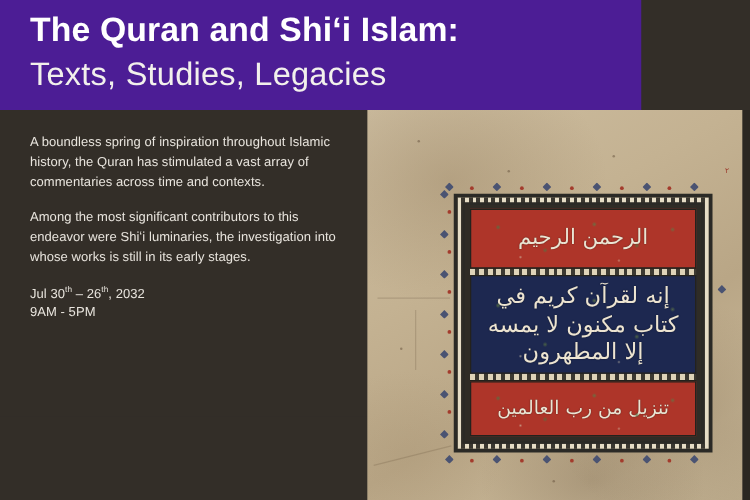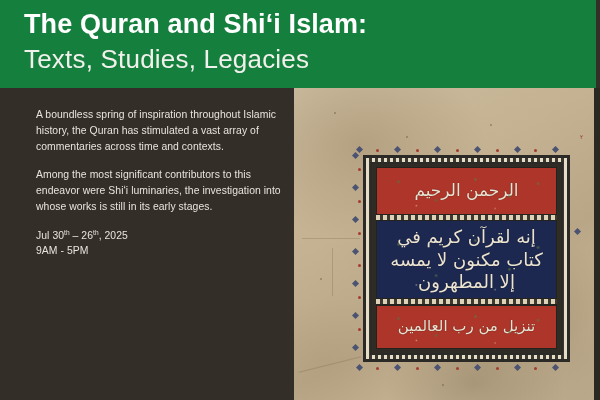--- a/index.html
+++ b/index.html
@@ -15,23 +15,23 @@
     width: 600px;
     height: 400px;
     overflow: hidden;
     background: #332e28;
   }
 
   
   .header {
     position: absolute;
     left: 0; top: 0;
-    width: 596px;
+    width: 513px;
     height: 88px;
-    background: #15803d;
+    background: #4c1d95;
     box-sizing: border-box;
     padding: 9px 0 0 24px;
   }
   .title-main {
     font-size: 27px;
     font-weight: bold;
     color: #ffffff;
     letter-spacing: 0.1px;
     line-height: 1.18;
     white-space: nowrap;
@@ -42,21 +42,21 @@
     color: #f2f0ec;
     letter-spacing: 0.2px;
     line-height: 1.2;
     margin-top: 3px;
     white-space: nowrap;
   }
 
   
   .text-col {
     position: absolute;
-    left: 12px; top: 88px;
+    left: 0; top: 88px;
     width: 294px;
     height: 245px;
     background: #332e28;
     box-sizing: border-box;
     padding: 19px 10px 0 24px;
   }
   .para {
     color: #e8e4dd;
     font-size: 10.4px;
     line-height: 1.52;
@@ -216,21 +216,21 @@
   <div class="header">
     <div class="title-main">The Quran and Shiʻi Islam:</div>
     <div class="title-sub">Texts, Studies, Legacies</div>
   </div>
 
   <div class="text-col">
     <p class="para">A boundless spring of inspiration throughout Islamic history, the Quran has stimulated a vast array of commentaries across time and contexts.</p>
     <p class="para">Among the most significant contributors to this endeavor were Shiʻi luminaries, the investigation into whose works is still in its early stages.</p>
 
     <p class="datetime">
-      <span><span>Jul</span>&nbsp;<span>30</span><sup>th</sup><span> – </span><span>26</span><sup>th</sup><span>, 2025</span></span>
+      <span><span>Jul</span>&nbsp;<span>30</span><sup>th</sup><span> – </span><span>26</span><sup>th</sup><span>, 2032</span></span>
       <span class="line2">9AM - 5PM</span>
     </p>
   </div>
 
   <div class="manuscript">
     <div class="parchment"></div>
 
     <div class="speck" style="left:40px;top:24px;width:2px;height:2px;"></div>
     <div class="speck" style="left:112px;top:48px;width:2px;height:2px;"></div>
     <div class="speck" style="left:196px;top:36px;width:2px;height:2px;"></div>

